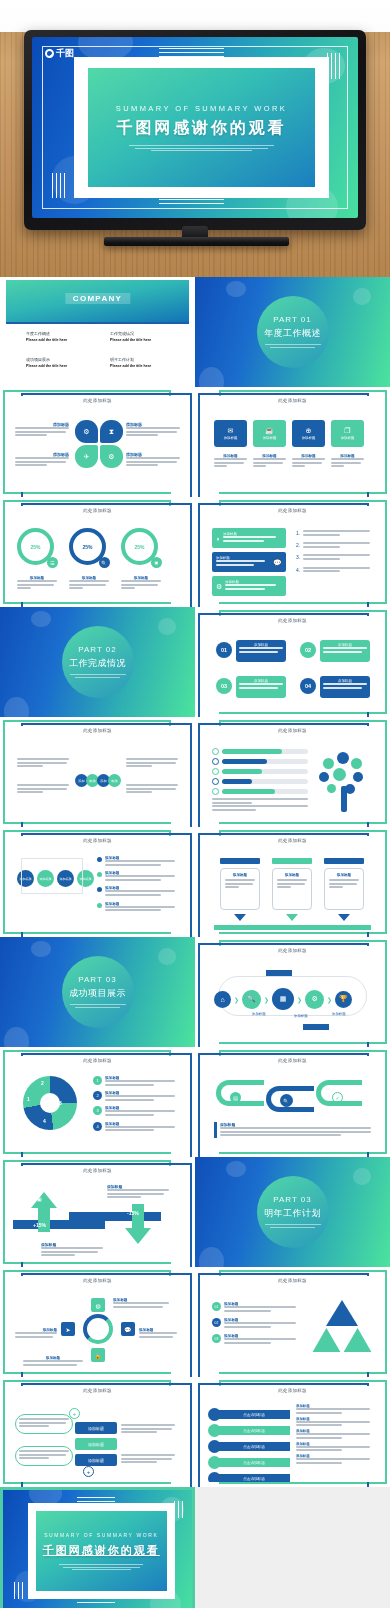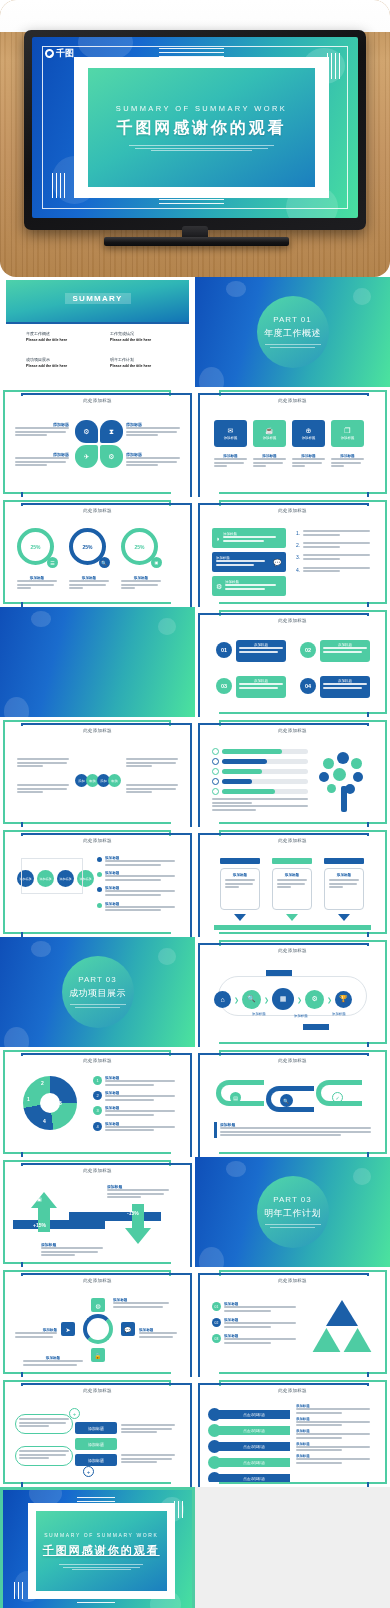--- a/index.html
+++ b/index.html
@@ -16,21 +16,20 @@
   .hero {
     position:relative; width:390px; height:277px;
     background:
       repeating-linear-gradient(90deg,
         rgba(0,0,0,.06) 0px, rgba(0,0,0,.06) 1px,
         rgba(255,255,255,.05) 1px, rgba(255,255,255,.05) 4px,
         rgba(0,0,0,.03) 4px, rgba(0,0,0,.03) 6px,
         rgba(255,255,255,.04) 6px, rgba(255,255,255,.04) 11px),
       linear-gradient(180deg,#b98a52 0%,#cfa169 22%,#c2915c 55%,#b07f46 100%);
     overflow:hidden;
-    border-radius:16px;
   }
   .hero:before{ 
     content:""; position:absolute; left:0; top:0; width:390px; height:32px;
     background:linear-gradient(180deg,#ffffff 0%,#fdfdfd 100%);
   }
   .tv-wrap{ position:absolute; left:24px; top:30px; width:342px; height:216px; }
   .tv-bezel{
     position:absolute; left:0; top:0; width:342px; height:200px;
     background:linear-gradient(160deg,#2a2a2c 0%,#111113 45%,#1d1d20 100%);
     border-radius:7px;
@@ -214,21 +213,21 @@
     </div>
     <div class="tv-neck"></div>
     <div class="tv-base"></div>
   </div>
 </div>
 
 <div class="grid">
 
   <div class="thumb">
     <div style="position:absolute;left:6px;top:3px;right:6px;height:44px;background:linear-gradient(170deg,#4ed1aa 0%,#2fb5b6 45%,#1274b6 100%);border-bottom:2px solid #1B5FA8;"></div>
-    <div style="position:absolute;left:50%;top:16px;transform:translateX(-50%);background:rgba(255,255,255,.22);padding:1px 8px;color:#fff;font-size:8px;letter-spacing:.16em;font-weight:700;">SUMMARY</div>
+    <div style="position:absolute;left:50%;top:16px;transform:translateX(-50%);background:rgba(255,255,255,.22);padding:1px 8px;color:#fff;font-size:8px;letter-spacing:.16em;font-weight:700;">COMPANY</div>
     <div style="position:absolute;left:26px;top:54px;width:62px;">
       <div style="font-size:4px;color:#2b3a47;">年度工作概述</div>
       <div style="font-size:3.6px;color:#111;font-weight:700;margin-top:2px;">Please add the title here</div>
     </div>
     <div style="position:absolute;left:110px;top:54px;width:62px;">
       <div style="font-size:4px;color:#2b3a47;">工作完成情况</div>
       <div style="font-size:3.6px;color:#111;font-weight:700;margin-top:2px;">Please add the title here</div>
     </div>
     <div style="position:absolute;left:26px;top:80px;width:62px;">
       <div style="font-size:4px;color:#2b3a47;">成功项目展示</div>
@@ -460,20 +459,28 @@
         </div>
       </div>
     </div>
   </div>
 
   <div class="thumb">
     <div class="sec">
       <span class="bl bl1"></span>
         <span class="bl bl2"></span>
         <span class="bl bl3"></span>
+      <div class="circ">
+        <div class="part">PART 02</div>
+        <div class="ptitle">工作完成情况</div>
+        <div class="plines">
+            <i></i>
+            <i></i>
+          </div>
+      </div>
     </div>
   </div>
 
   <div class="thumb">
     <div class="cs alt">
       <div class="gframe"></div>
         <div class="bframe"></div>
       <div class="inner">
         <div class="cap">此处添加标题</div>
         <div style="position:absolute;left:12px;top:26px;width:16px;height:16px;border-radius:50%;background:#1B5FA8;display:flex;align-items:center;justify-content:center;color:#fff;font-size:5.5px;font-weight:700;">01</div>

